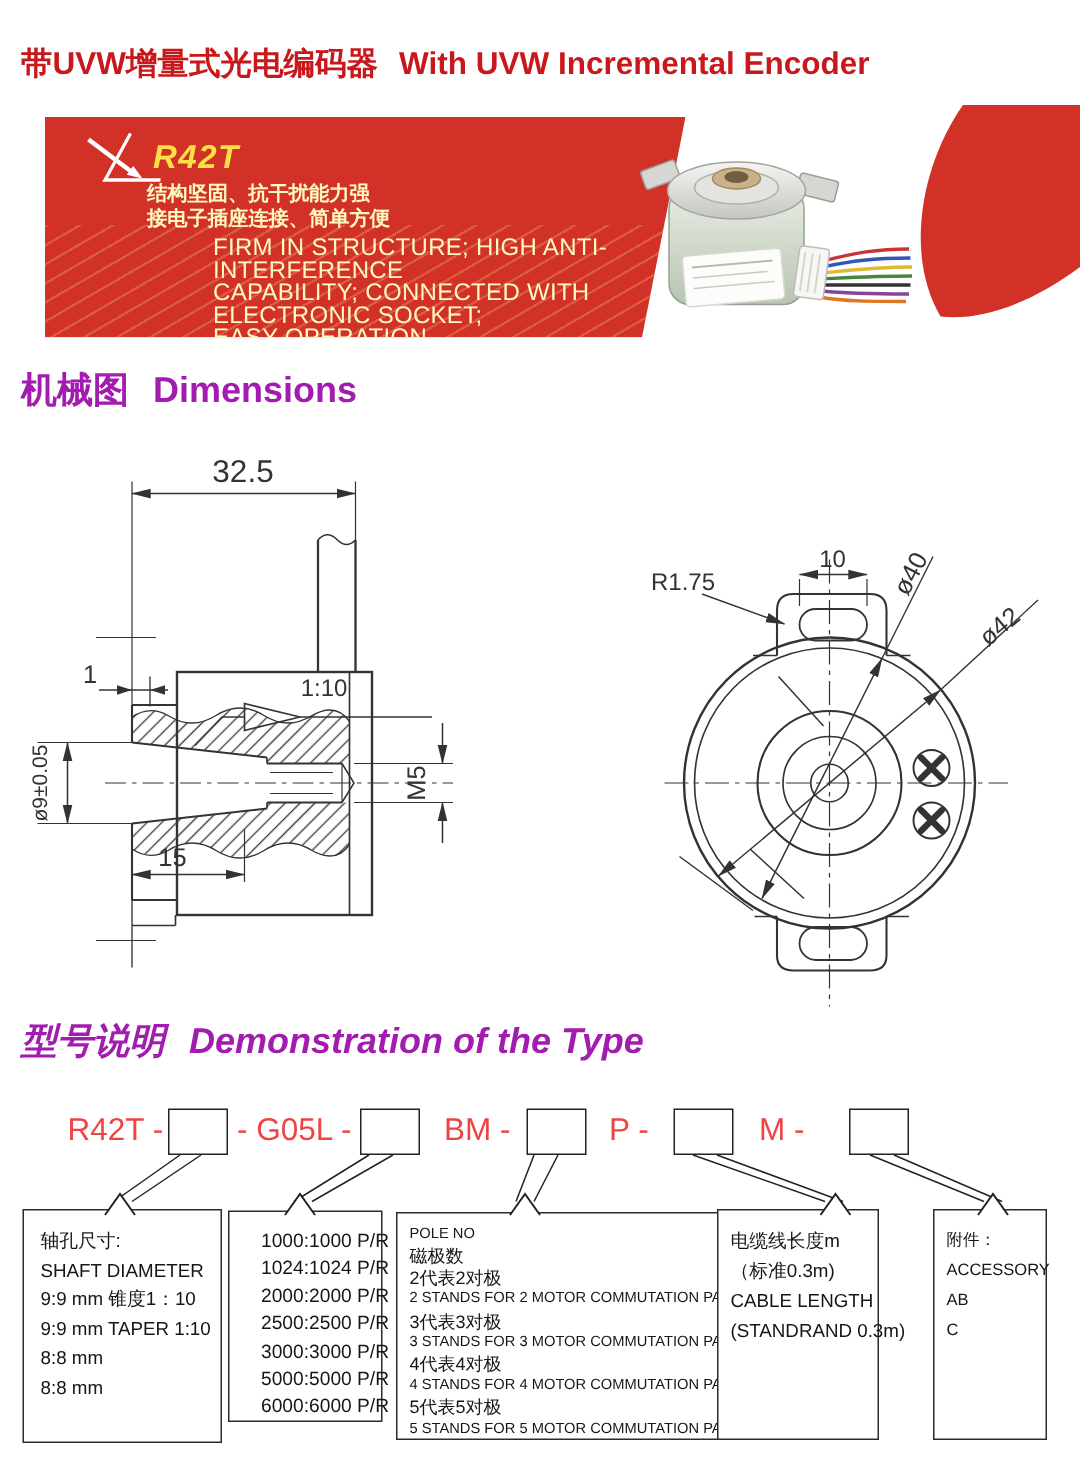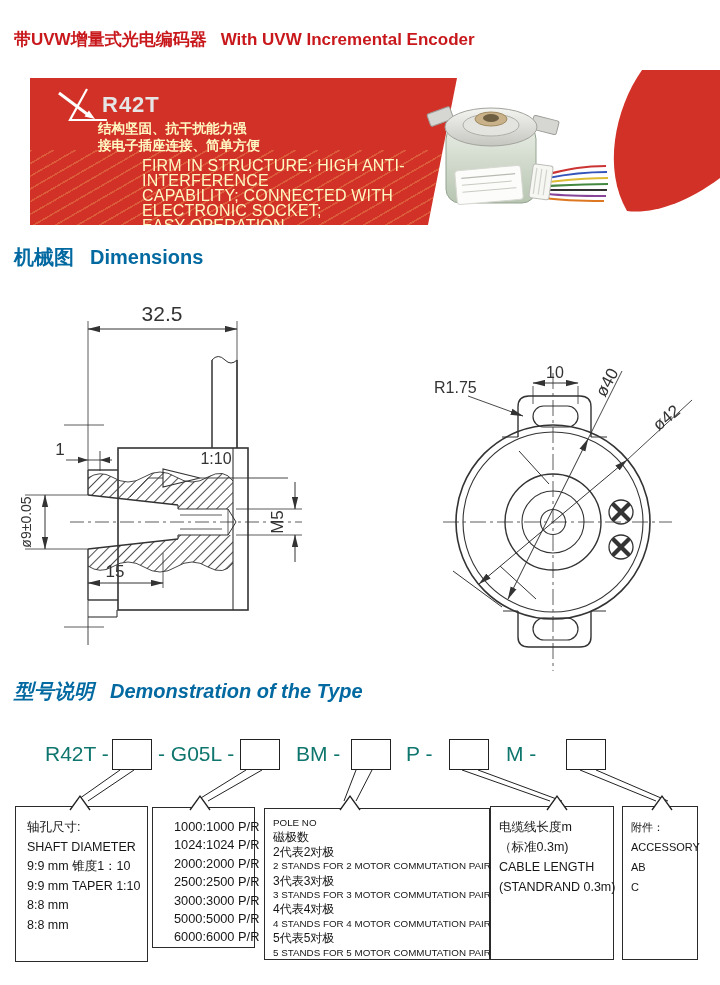--- a/index.html
+++ b/index.html
@@ -1,48 +1,48 @@
 <!DOCTYPE html>
 <html><head>
 <meta charset="utf-8">
 <style>
   html,body{margin:0;padding:0;background:#fff;}
   #canvas{position:relative;width:720px;height:985px;background:#fff;overflow:hidden;
           font-family:"Liberation Sans",sans-serif;}
   .abs{position:absolute;}
   
-  .title{left:14px;top:28px;font-size:17px;font-weight:bold;color:#c8181c;white-space:nowrap;}
+  .title{left:14px;top:28px;font-size:21px;font-weight:bold;color:#c8181c;white-space:nowrap;}
   .title .gap{display:inline-block;width:14px;}
-  .h2{font-size:20px;font-weight:bold;color:#0369a1;white-space:nowrap;}
+  .h2{font-size:24px;font-weight:bold;color:#a21caf;white-space:nowrap;}
   .h2 .gap{display:inline-block;width:16px;}
   
   .banner{left:30px;top:78px;width:427px;height:147px;background:#d23127;
           clip-path:polygon(0 0,100% 0,93.2% 100%,0 100%);}
   .banner .hatch{position:absolute;left:0;right:0;top:72px;bottom:0;
      background:repeating-linear-gradient(150deg,rgba(235,170,95,.34) 0 1.6px,transparent 1.6px 11px);}
-  .banner .model{position:absolute;left:72px;top:14px;color:#e5e5e5;font-size:22px;
-      font-weight:bold;letter-spacing:1px;}
+  .banner .model{position:absolute;left:72px;top:14px;color:#fde047;font-size:22px;
+      font-weight:bold;font-style:italic;letter-spacing:1px;}
   .banner .feats{position:absolute;left:68px;top:42px;color:#fef9c3;}
   .banner .cnline{font-size:13.5px;font-weight:bold;line-height:17px;}
   .banner .enline{font-size:16px;line-height:15px;letter-spacing:.2px;padding-left:44px;}
   .banner .enblock{margin-top:4px;}
   
-  .mseg{top:742px;font-size:21px;color:#0f766e;white-space:nowrap;}
+  .mseg{top:742px;font-size:21px;color:#ef4444;white-space:nowrap;}
   .mbox{top:739px;width:40px;height:31px;background:#fff;border:1.6px solid #222;box-sizing:border-box;}
   
   .tbl{border:1.5px solid #2b2b2b;background:#fff;box-sizing:border-box;color:#161616;z-index:1;}
   .tbl .tl{white-space:nowrap;}
   #t1{left:15px;top:806px;width:133px;height:156px;padding:11px 0 4px 11px;}
   #t1 .tl{font-size:12.5px;line-height:19.5px;}
   #t2{left:152px;top:807px;width:103px;height:141px;padding:10px 0 0 21px;}
   #t2 .tl{font-size:12.8px;line-height:18.4px;}
   #t3{left:264px;top:808px;width:226px;height:152px;padding:7px 0 0 8px;}
   #t3 .tl.cn{font-size:12px;line-height:14.4px;}
   #t3 .tl.en{font-size:9.8px;line-height:14.4px;}
-  #t4{left:490px;top:806px;width:124px;height:154px;padding:10px 0 0 8px;}
+  #t4{left:478px;top:806px;width:108px;height:154px;padding:10px 0 0 8px;}
   #t4 .tl{font-size:12.5px;line-height:20px;}
   #t5{left:622px;top:806px;width:76px;height:154px;padding:10px 0 0 8px;}
   #t5 .tl{font-size:11px;line-height:20px;}
   svg{display:block;}
   .leaders{z-index:2;pointer-events:none;}
 </style>
 </head>
 <body>
 
 <div id="canvas">

